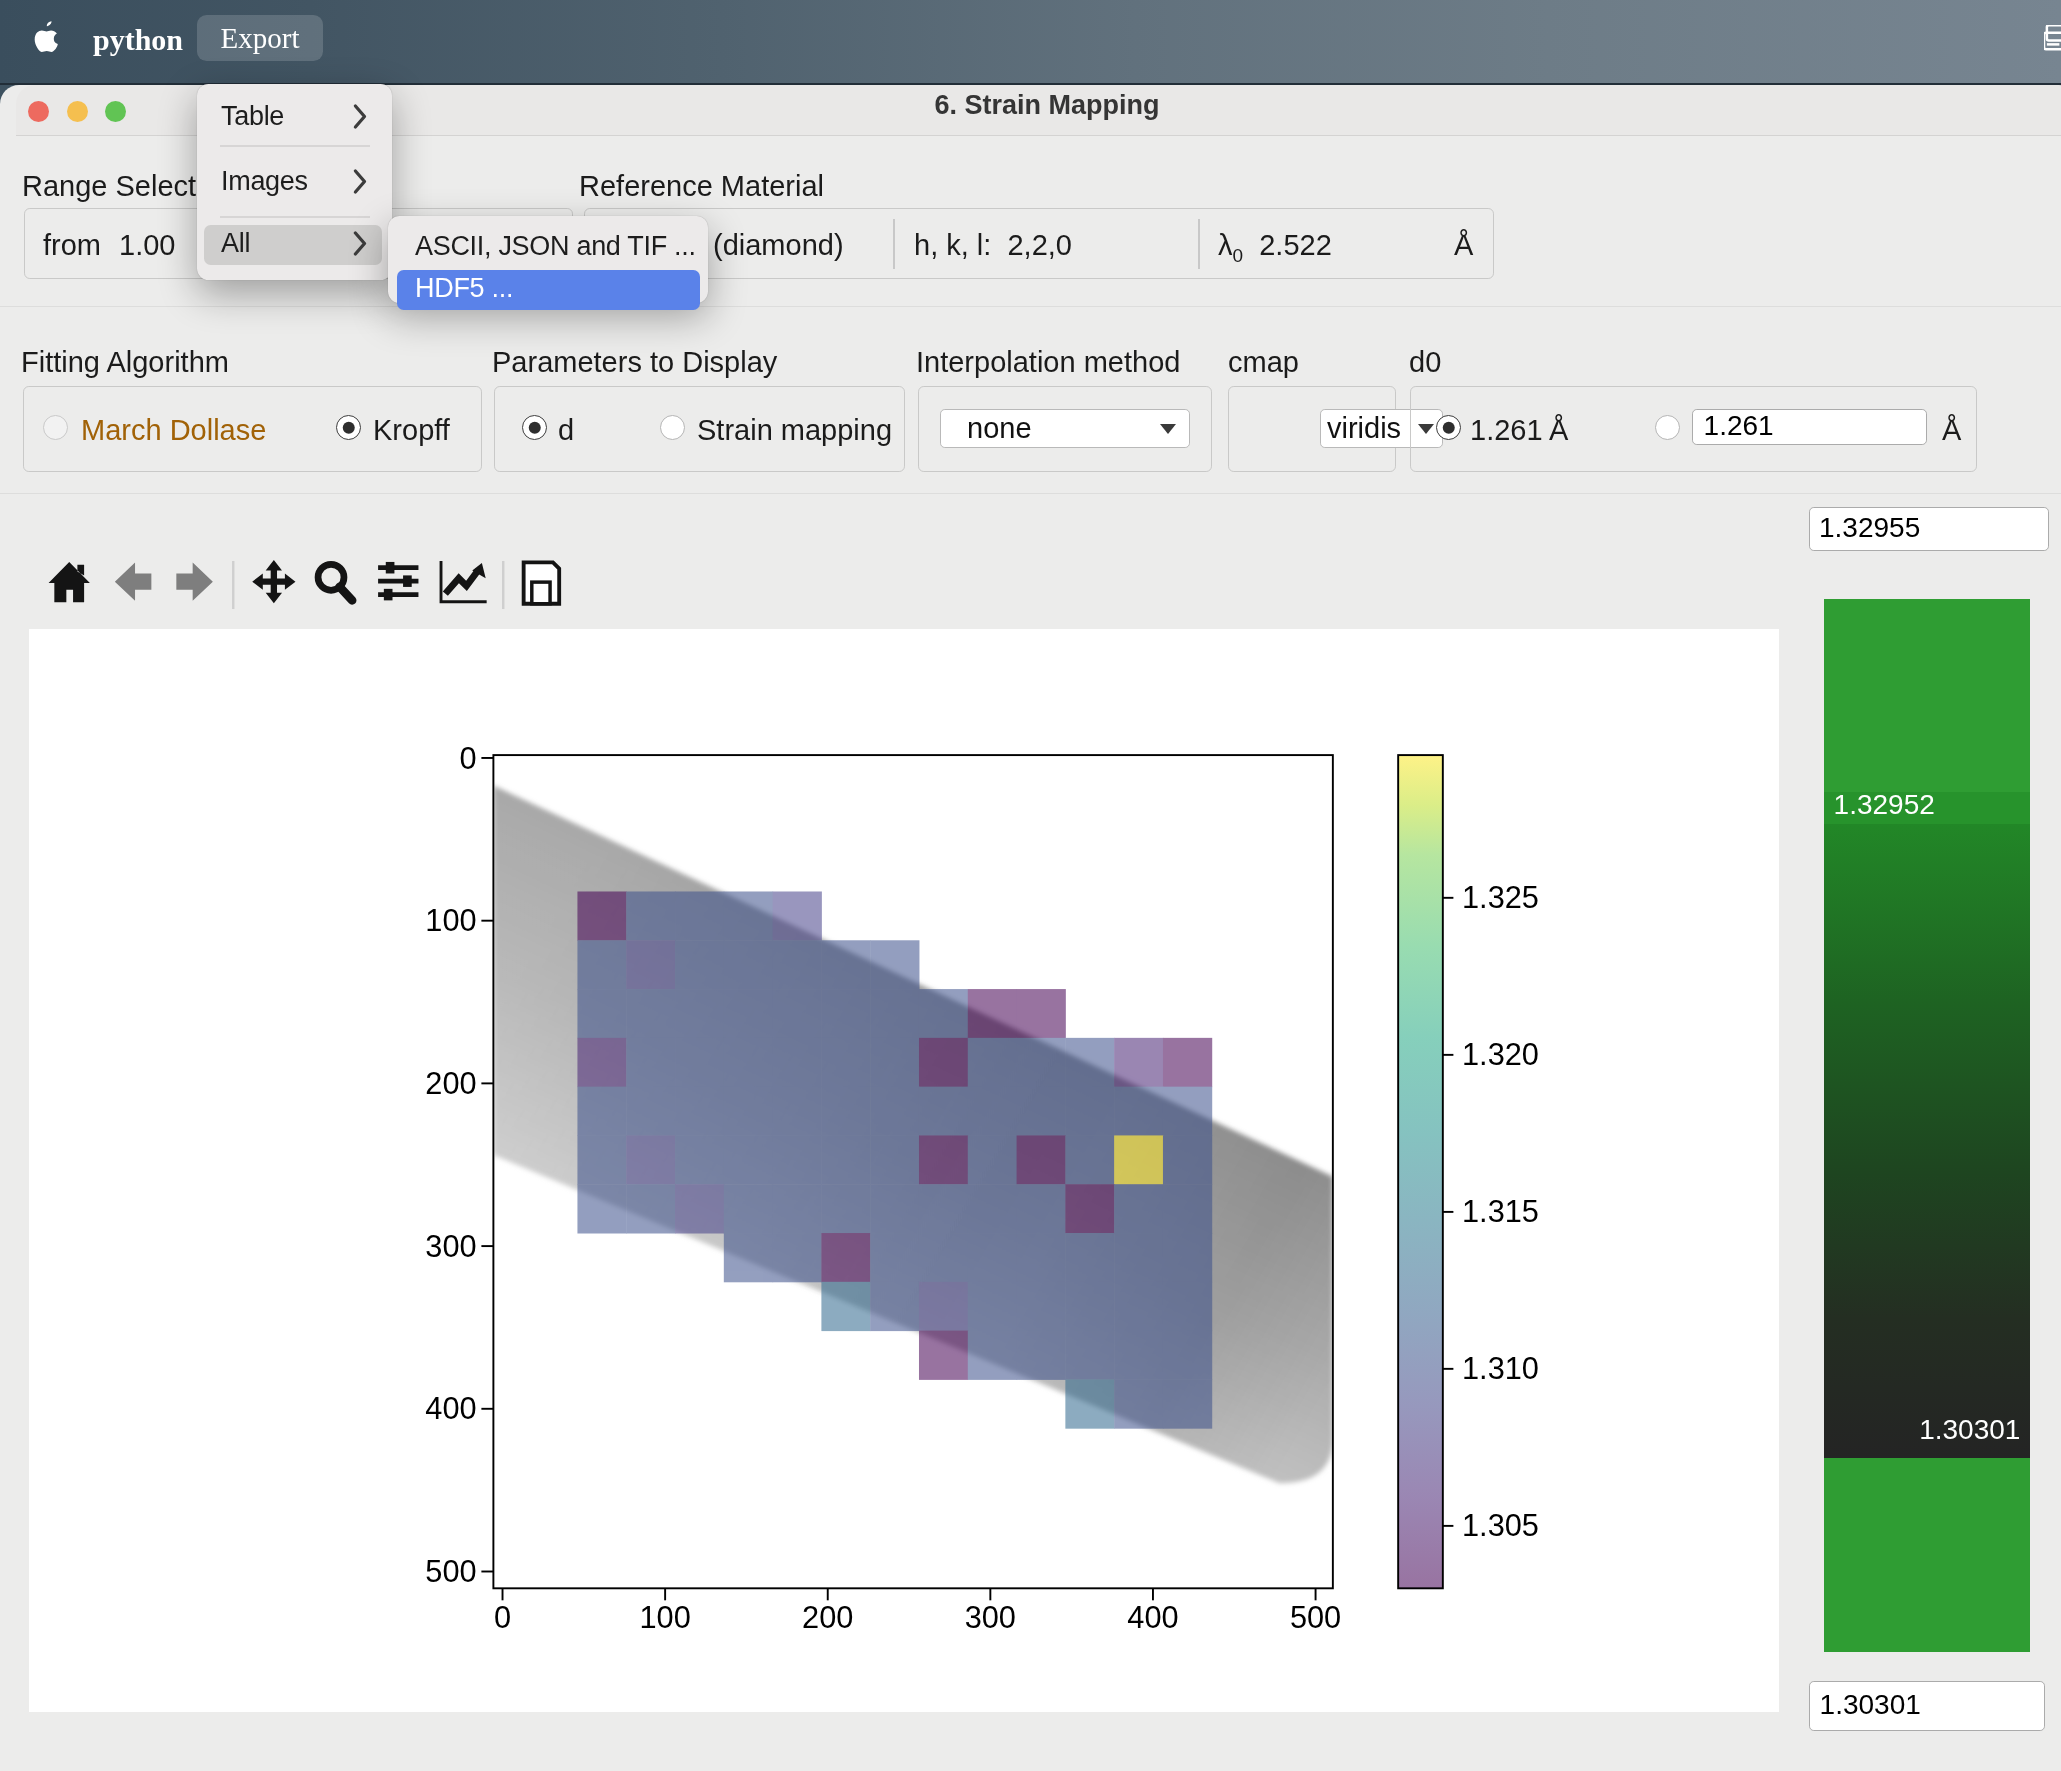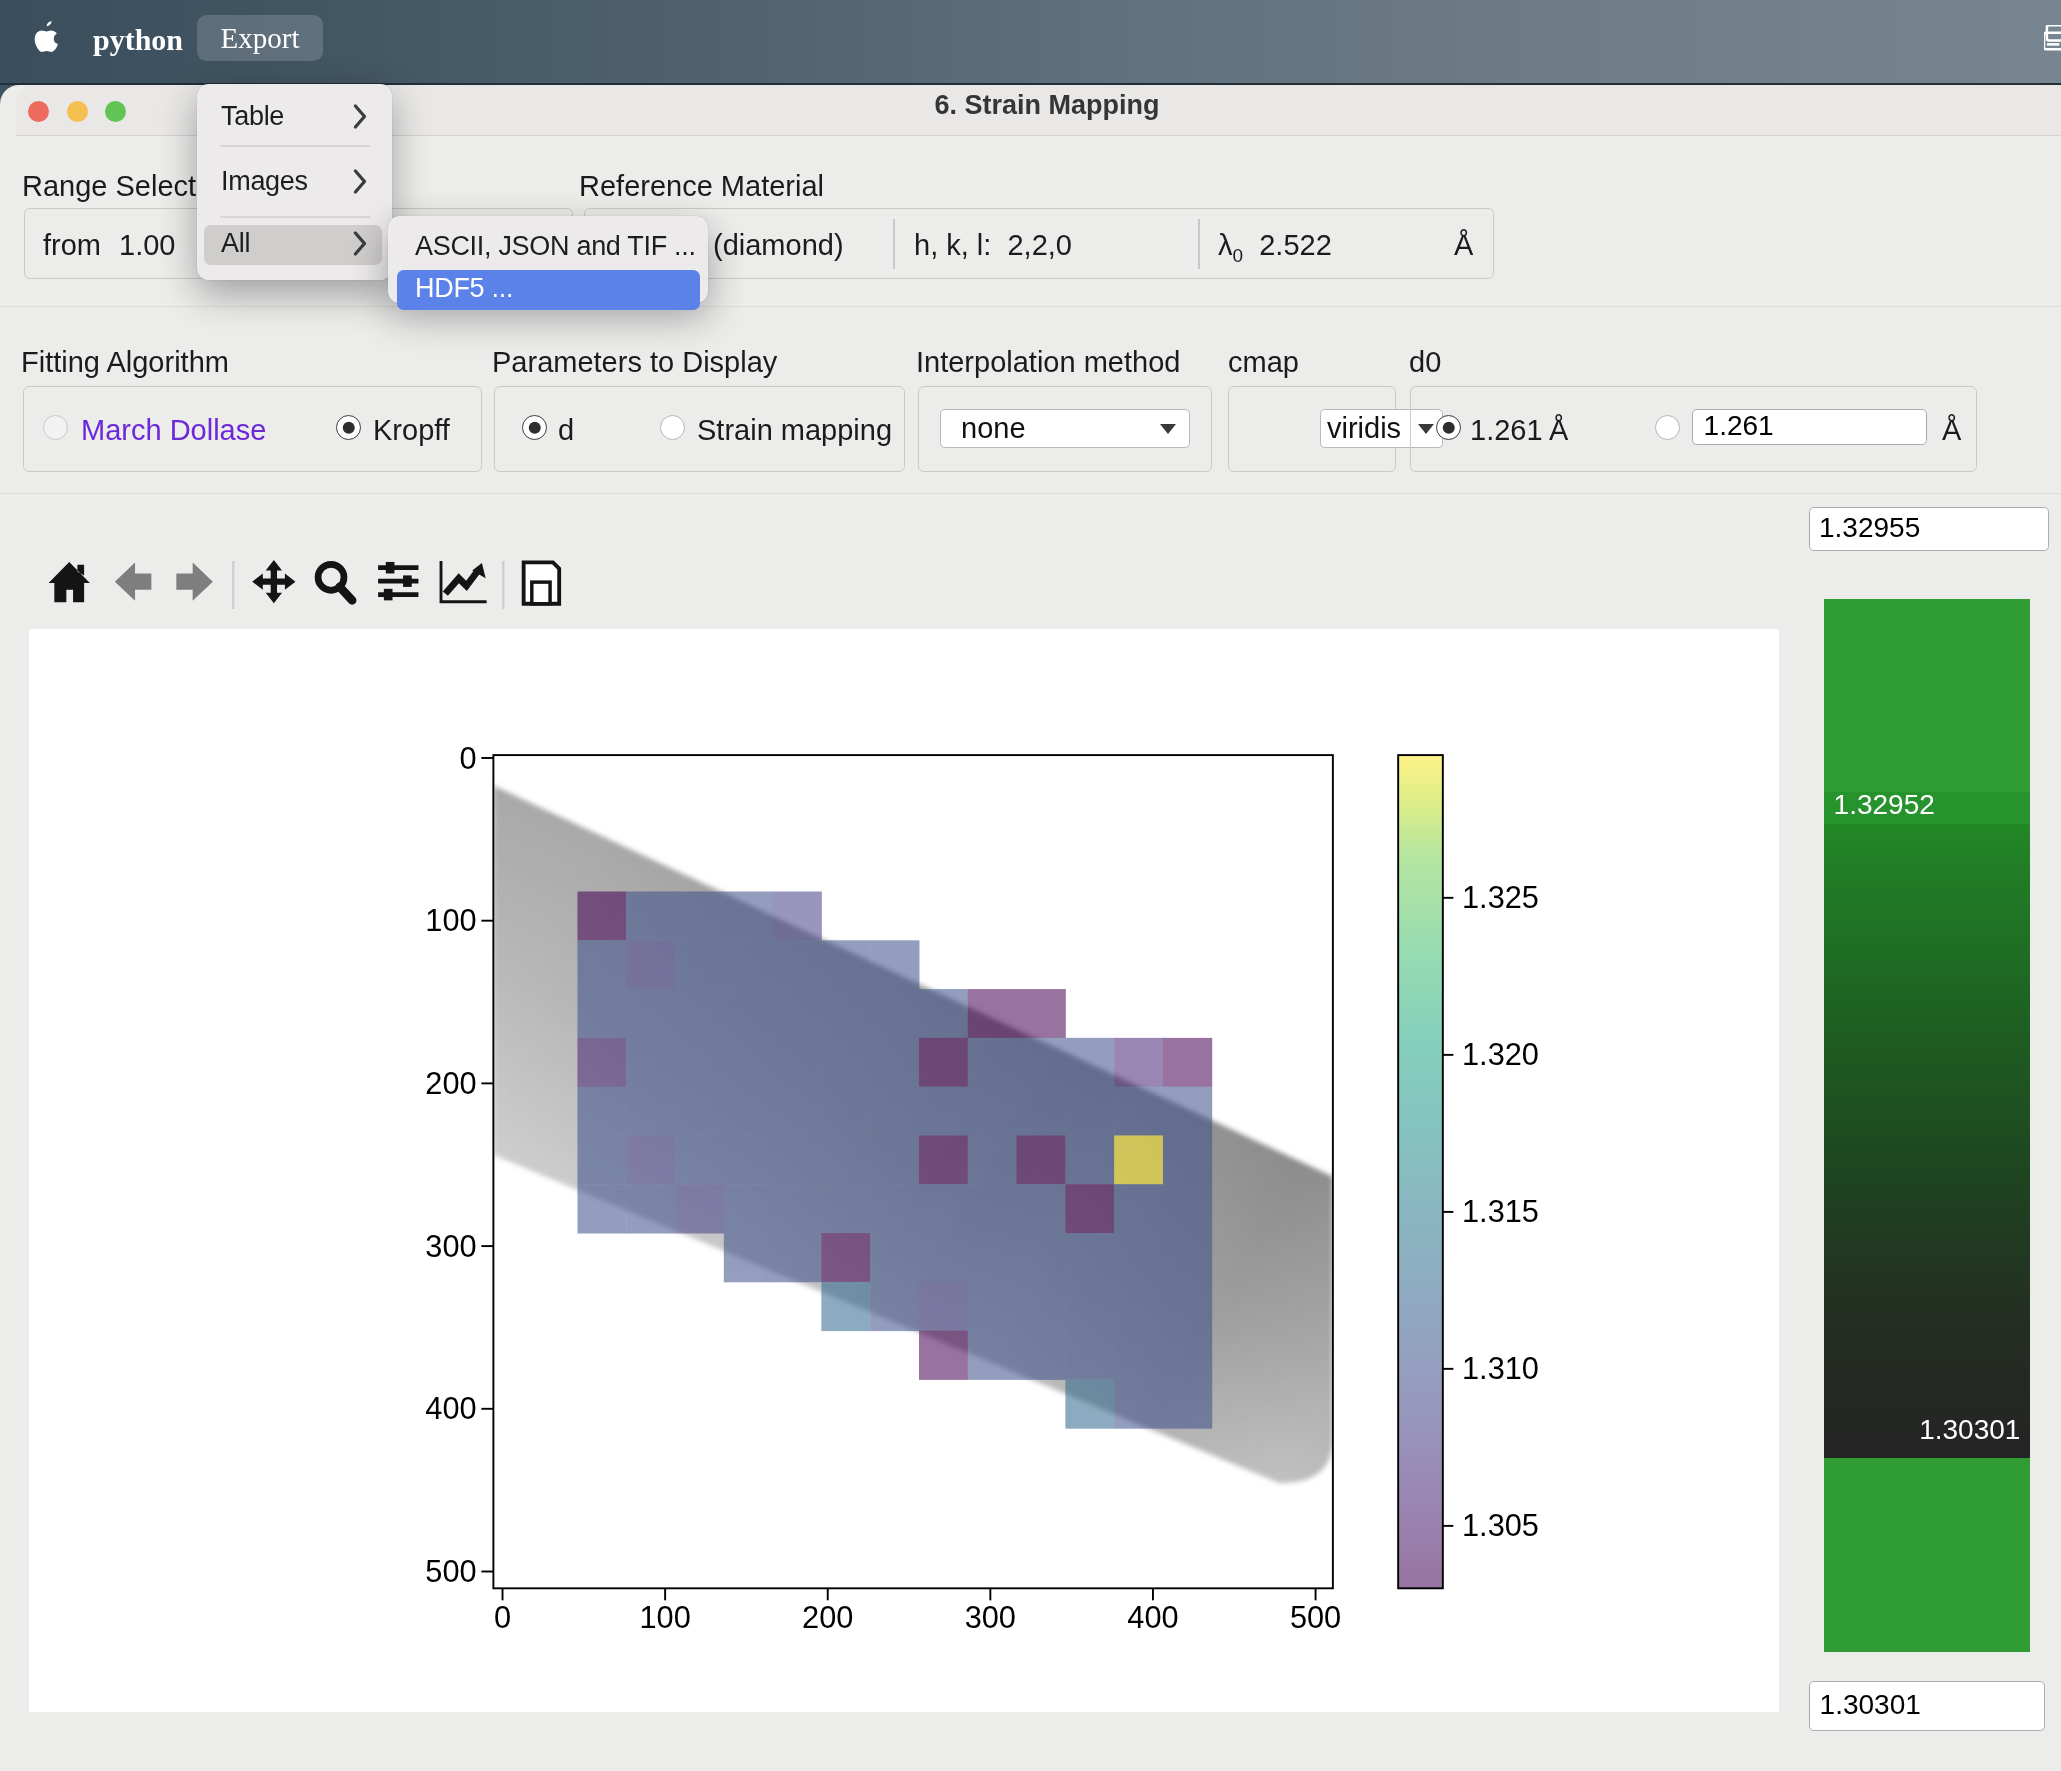--- a/index.html
+++ b/index.html
@@ -77,34 +77,34 @@
   <div class="abs label" style="left:914px;top:144px">h, k, l:&nbsp; 2,2,0</div>
   <div class="abs vline" style="left:1198px;top:134px;height:50px"></div>
   <div class="abs label" style="left:1218px;top:144px">λ<sub style="font-size:19px">0</sub>&nbsp; 2.522</div>
   <div class="abs label" style="left:1454px;top:144px">Å</div>
 
   <div class="abs seph" style="top:221px"></div>
 
   <div class="abs label" style="left:21px;top:261px">Fitting Algorithm</div>
   <div class="abs gbox" style="left:23px;top:301px;width:459px;height:86px"></div>
   <div class="abs radio dis" style="left:43px;top:330px"></div>
-  <div class="abs label" style="left:81px;top:329px;color:#6d28d9">March Dollase</div>
+  <div class="abs label" style="left:81px;top:329px;color:#a16207">March Dollase</div>
   <div class="abs radio sel" style="left:336px;top:330px"></div>
   <div class="abs label" style="left:373px;top:329px">Kropff</div>
 
   <div class="abs label" style="left:492px;top:261px">Parameters to Display</div>
   <div class="abs gbox" style="left:494px;top:301px;width:411px;height:86px"></div>
   <div class="abs radio sel" style="left:522px;top:330px"></div>
   <div class="abs label" style="left:558px;top:329px">d</div>
   <div class="abs radio" style="left:660px;top:330px"></div>
   <div class="abs label" style="left:697px;top:329px">Strain mapping</div>
 
   <div class="abs label" style="left:916px;top:261px">Interpolation method</div>
   <div class="abs gbox" style="left:918px;top:301px;width:294px;height:86px"></div>
-  <div class="abs combo" style="left:940px;top:324px;width:250px;height:39px;line-height:36px;padding-left:20px">none<span class="arr"></span></div>
+  <div class="abs combo" style="left:940px;top:324px;width:250px;height:39px;line-height:36px;padding-left:26px">none<span class="arr"></span></div>
 
   <div class="abs label" style="left:1228px;top:261px">cmap</div>
   <div class="abs gbox" style="left:1228px;top:301px;width:168px;height:86px"></div>
   <div class="abs combo" style="left:1320px;top:324px;width:123px;height:39px;line-height:36px;padding-left:6px">viridis<span class="arr" style="right:7.7px"></span></div>
 
   <div class="abs label" style="left:1409px;top:261px">d0</div>
   <div class="abs gbox" style="left:1410px;top:301px;width:567px;height:86px"></div>
   <div class="abs radio sel" style="left:1436px;top:330px"></div>
   <div class="abs label" style="left:1470px;top:329px">1.261</div>
   <div class="abs label" style="left:1549px;top:329px">Å</div>

